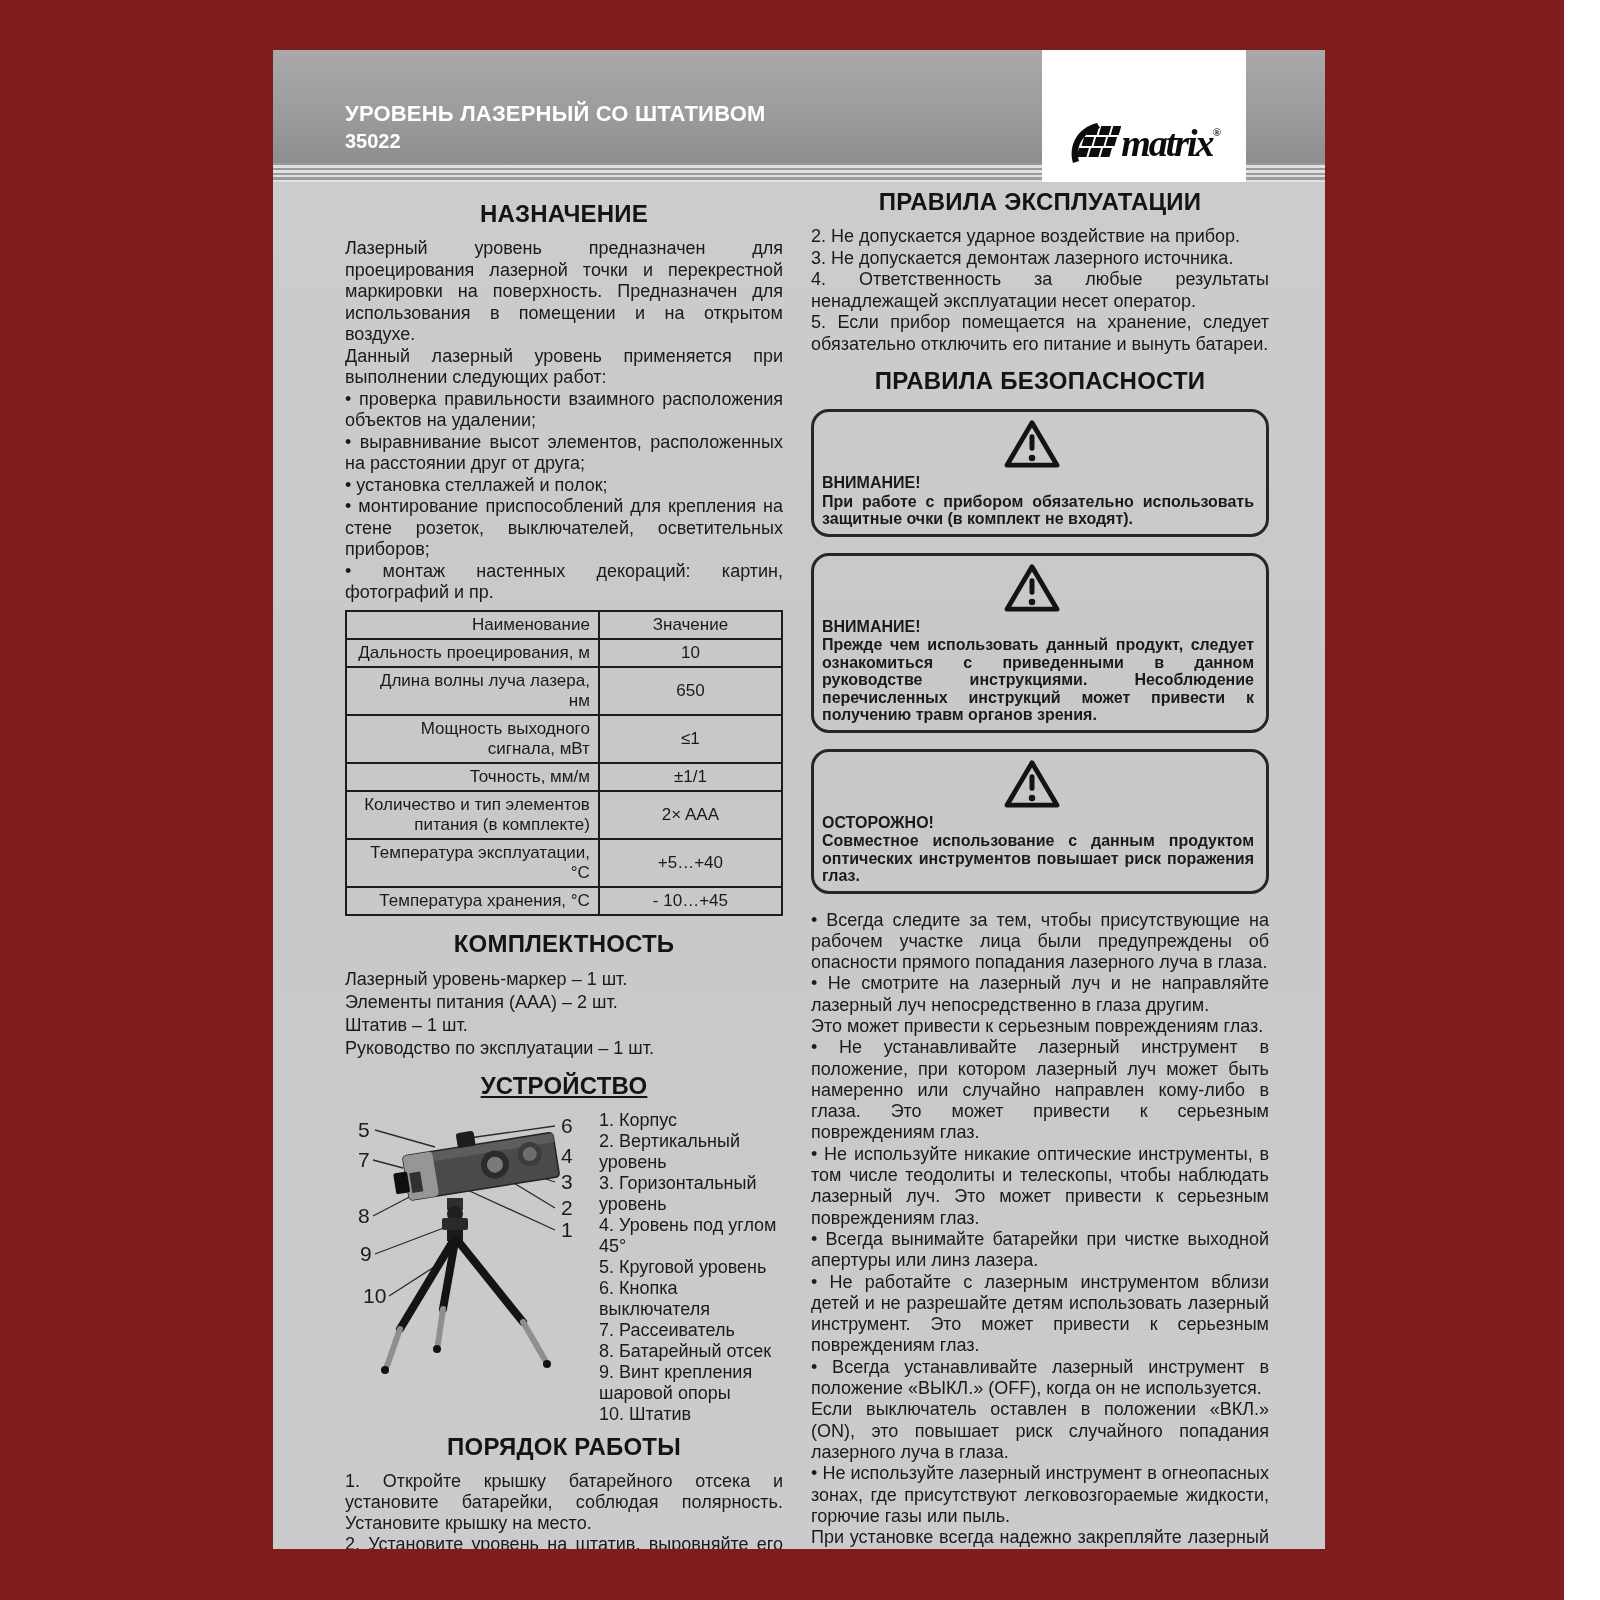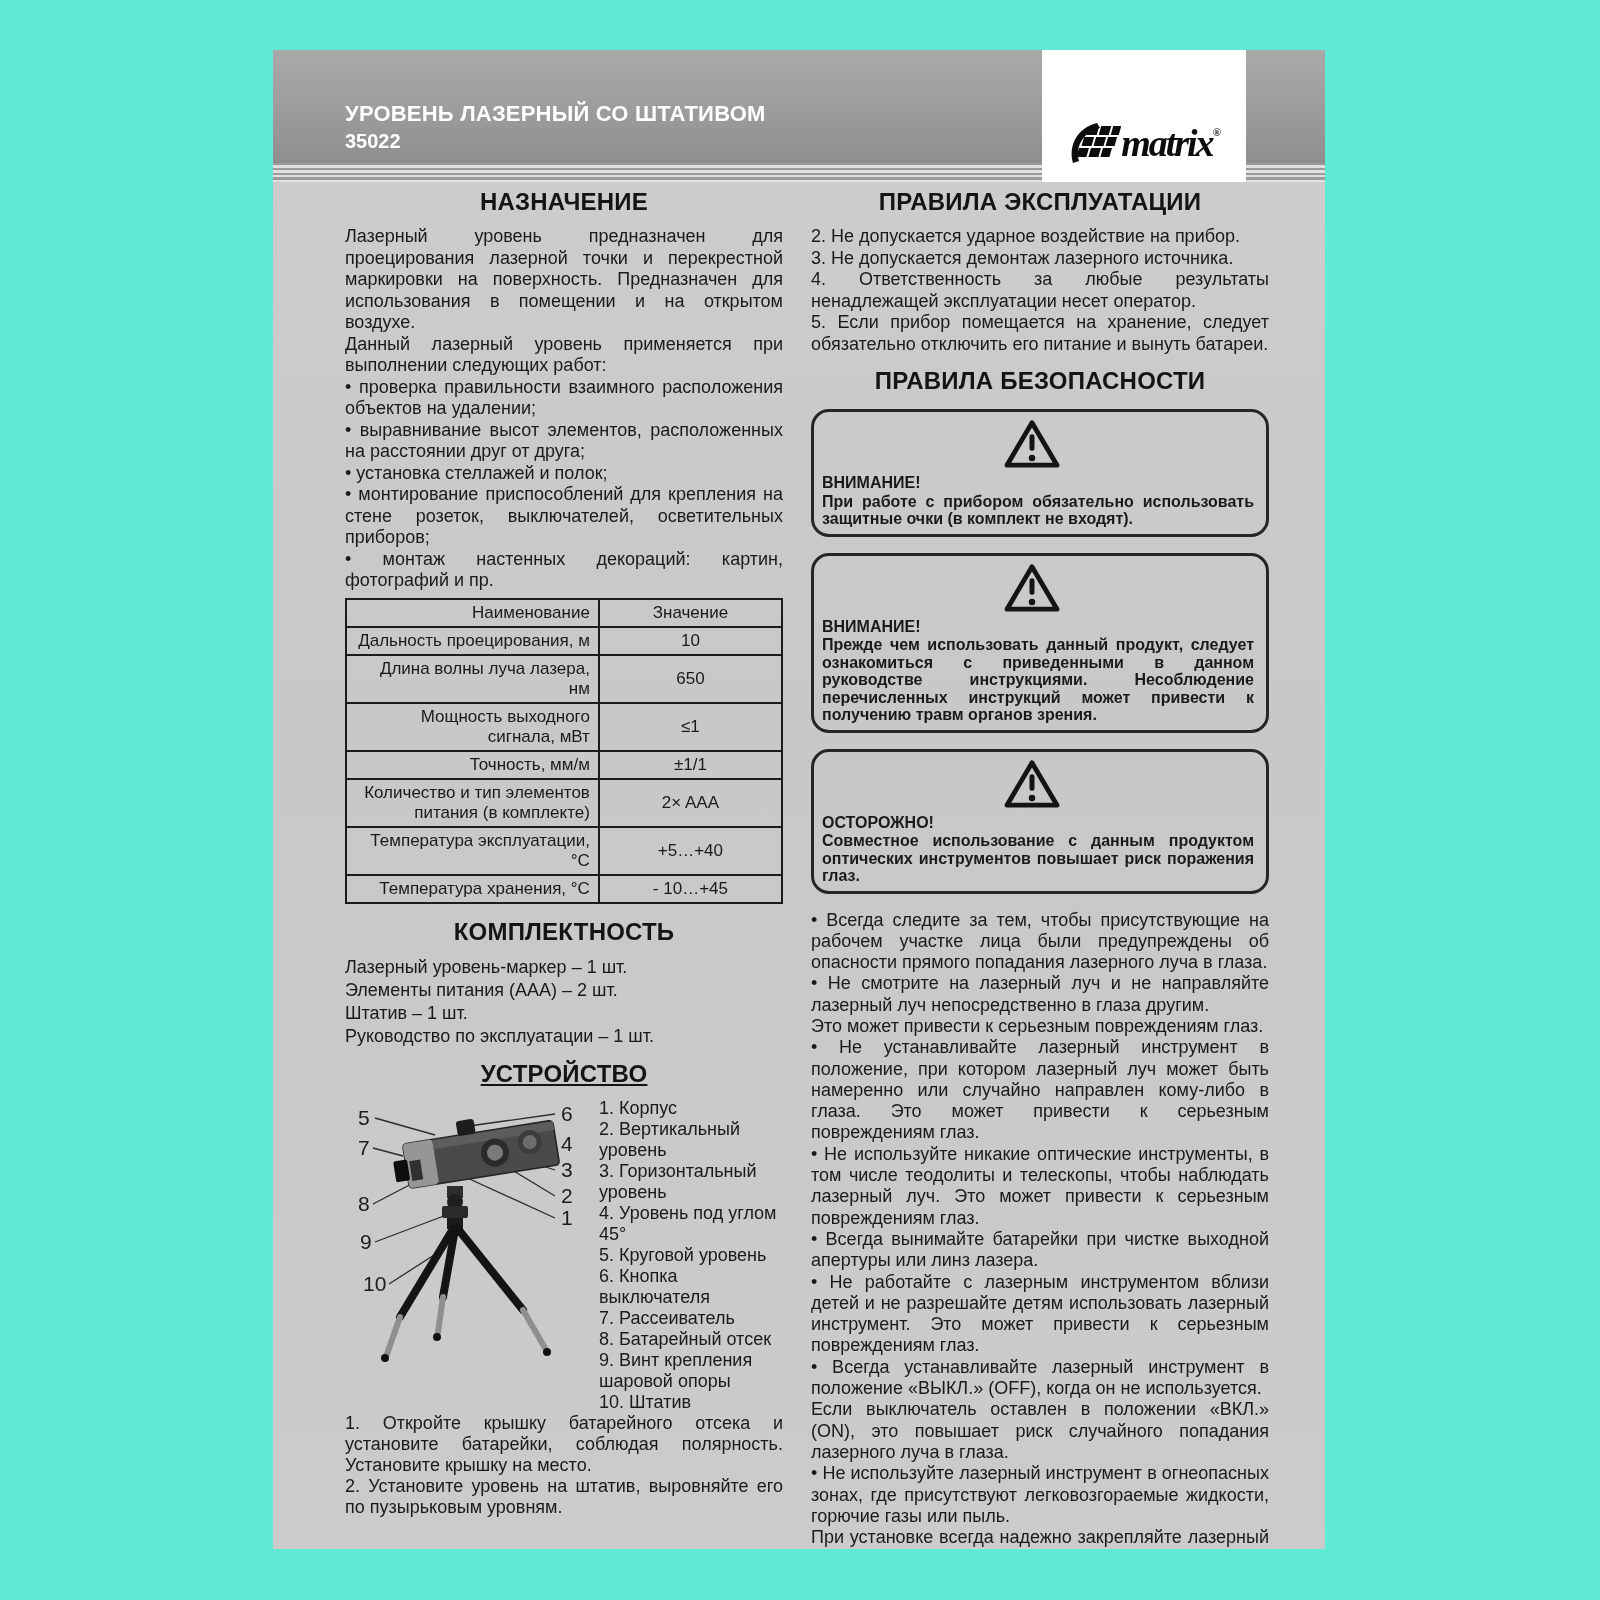--- a/index.html
+++ b/index.html
@@ -1,17 +1,17 @@
 <!DOCTYPE html>
 <html><head>
 <meta charset="utf-8">
 <style>
   html,body{margin:0;padding:0;}
-  .canvas{position:relative;width:1564px;height:1600px;background:#5eead4;overflow:hidden;
-          font-family:"Liberation Sans",sans-serif;color:#1a1a1a;padding-left:37px;}
+  .canvas{position:relative;width:1564px;height:1600px;background:#7f1d1d;overflow:hidden;
+          font-family:"Liberation Sans",sans-serif;color:#1a1a1a;}
   .page{position:absolute;left:273px;top:50px;width:1052px;height:1499px;
         background:linear-gradient(180deg,#cdcdcd 0%,#c8c8c8 45%,#cbcbcb 100%);overflow:hidden;}
   
   .header{position:absolute;top:0;left:0;right:0;height:113px;
           background:linear-gradient(180deg,#a9a9a9 0%,#9c9c9c 55%,#8e8e8e 100%);}
   .stripes{position:absolute;top:113px;left:0;right:0;height:19px;
            background:repeating-linear-gradient(180deg,#9b9b9b 0 2.4px,#e0e0e0 2.4px 4.8px);}
   .title-block{position:absolute;left:72px;bottom:10px;color:#fff;font-weight:bold;line-height:1.15;}
   .t1{font-size:22px;letter-spacing:.2px;}
   .t2{font-size:20px;margin-top:4px;}
@@ -76,21 +76,21 @@
               <rect x="32" y="28" width="10" height="9" fill="#0c0c0c"></rect>
               <rect x="44" y="28" width="9" height="9" fill="#0c0c0c"></rect>
           </g>
         </svg>
         <span class="brand">matrix</span>
         <span class="brand-mark">®</span>
       </div>
     </div>
 
     <div class="col col-left">
-      <h2 class="sec" style="margin-top:6px;">НАЗНАЧЕНИЕ</h2>
+      <h2 class="sec" style="margin-top:18px;">НАЗНАЧЕНИЕ</h2>
       <div>
         <p class="body">Лазерный уровень предназначен для проецирования лазерной точки и перекрестной маркировки на поверхность. Предназначен для использования в помещении и на открытом воздухе.</p>
         <p class="body">Данный лазерный уровень применяется при выполнении следующих работ:</p>
         <p class="body">• проверка правильности взаимного расположения объектов на удалении;</p>
         <p class="body">• выравнивание высот элементов, расположенных на расстоянии друг от друга;</p>
         <p class="body">• установка стеллажей и полок;</p>
         <p class="body">• монтирование приспособлений для крепления на стене розеток, выключателей, осветительных приборов;</p>
         <p class="body">• монтаж настенных декораций: картин, фотографий и пр.</p>
       </div>
 
@@ -207,20 +207,21 @@
           <p>4. Уровень под углом 45°</p>
           <p>5. Круговой уровень</p>
           <p>6. Кнопка выключателя</p>
           <p>7. Рассеиватель</p>
           <p>8. Батарейный отсек</p>
           <p>9. Винт крепления шаровой опоры</p>
           <p>10. Штатив</p>
         </div>
       </div>
 
+      <h2 class="sec" style="margin-top:8px;">ПОРЯДОК РАБОТЫ</h2>
       <div class="ops">
         <p>1. Откройте крышку батарейного отсека и установите батарейки, соблюдая полярность. Установите крышку на место.</p>
         <p>2. Установите уровень на штатив, выровняйте его по пузырьковым уровням.</p>
 
       </div>
     </div>
 
     <div class="col col-right">
       <h2 class="sec" style="margin-top:6px;">ПРАВИЛА ЭКСПЛУАТАЦИИ</h2>
       <div class="usage">

